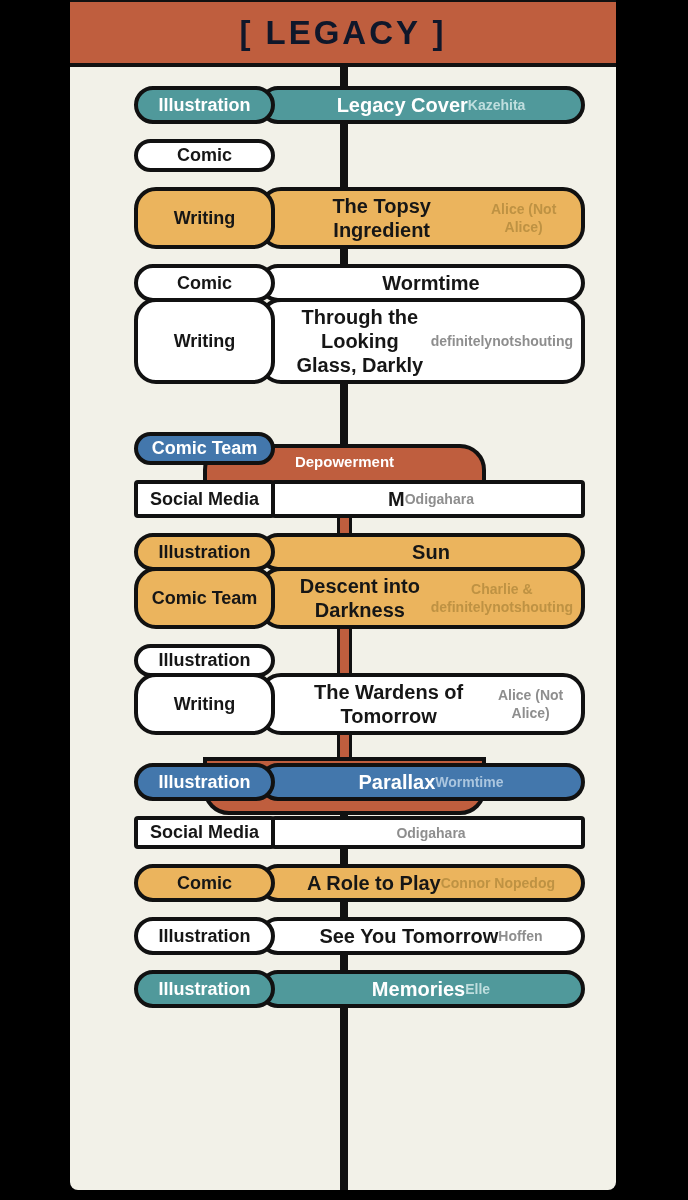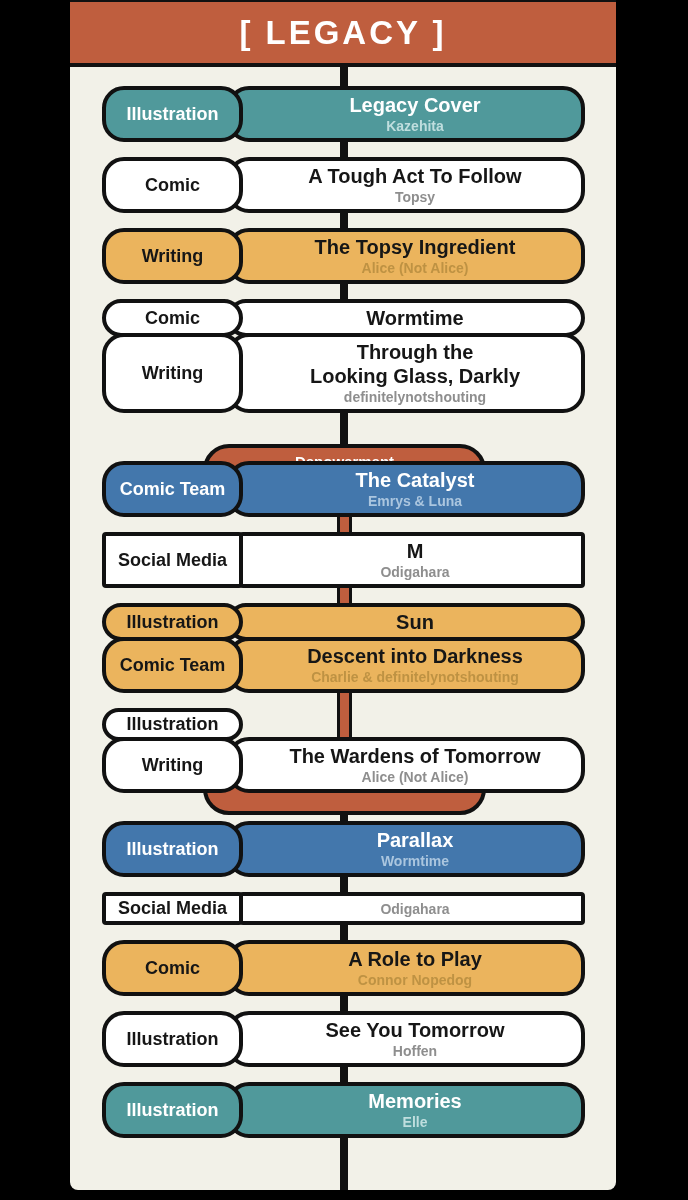--- a/index.html
+++ b/index.html
@@ -8,21 +8,21 @@
     font-family:"Liberation Sans","DejaVu Sans",sans-serif;
   }
   
   .header{
     position:absolute;left:70px;top:0;width:546px;height:67px;
     background:var(--accent_orange);box-sizing:border-box;
     border-top:2px solid var(--line_black);border-bottom:4px solid var(--line_black);
     display:flex;align-items:center;justify-content:center;
   }
   .header h1{
-    margin:0;color:#ffffff;font-size:33px;font-weight:bold;letter-spacing:3px;white-space:pre;
+    margin:0;color:#0f172a;font-size:33px;font-weight:bold;letter-spacing:3px;white-space:pre;
   }
   
   .panel{
     position:absolute;left:70px;top:67px;width:546px;height:1123px;
     background:var(--cream_background);border-radius:0 0 8px 8px;overflow:hidden;
   }
   .spine{
     position:absolute;left:270px;top:0;width:8px;height:100%;
     background:var(--line_black);z-index:0;
   }
@@ -37,37 +37,37 @@
     background:var(--accent_orange);border:4px solid var(--line_black);z-index:2;
   }
   .bracket-top{top:377px;border-radius:26px 26px 0 0;text-align:center;}
   .bracket-top .bracket-label{
     display:inline-block;padding-top:5px;color:#fff;font-size:15px;font-weight:bold;
   }
   .bracket-bottom{top:690px;border-radius:0 0 26px 26px;}
   
   .rows{
     position:relative;z-index:3;box-sizing:border-box;
-    padding:19px 31px 0 32px;display:flex;flex-direction:column;align-items:stretch;
+    padding:19px 31px 0 32px;display:flex;flex-direction:column;align-items:stretch;margin-left:32px;
   }
   .row{position:relative;display:flex;align-items:stretch;margin-top:15px;}
   .row:first-child{margin-top:0;}
   .row.attached{margin-top:-4px;}
   .row.bracket-first{margin-top:48px;}
   .row.after-bracket{margin-top:28px;}
   .pill{
     position:relative;z-index:2;width:141px;box-sizing:border-box;flex:0 0 141px;
     border:4px solid var(--line_black);border-radius:22px;
     display:flex;align-items:center;justify-content:center;
     font-size:18px;font-weight:bold;text-align:center;padding:2px 4px;
   }
   .bar{
     position:relative;z-index:1;flex:1;box-sizing:border-box;margin-left:-16px;
     border:4px solid var(--line_black);border-radius:22px;
-    display:flex;flex-direction:column;align-items:center;justify-content:center;
+    display:flex;flex-direction:row;align-items:center;justify-content:center;
     padding:3px 8px 3px 26px;
   }
   .title{font-size:20px;font-weight:bold;line-height:24px;text-align:center;white-space:pre-line;}
   .subtitle{font-size:14px;font-weight:bold;line-height:18px;text-align:center;}
   
   .v-teal .pill,.v-teal .bar{background:var(--teal);color:#fff;}
   .v-teal .subtitle{color:#BFDEDE;}
   .v-white .pill,.v-white .bar{background:#fff;color:#161616;}
   .v-white .subtitle{color:#8E8E8E;}
   .v-gold .pill,.v-gold .bar{background:var(--gold);color:#161616;}
@@ -99,24 +99,20 @@
     </div>
     <div class="bar">
       <div class="title">Legacy Cover</div>
       <div class="subtitle">Kazehita</div>
     </div>
   </div>
         <div class="row v-white">
     <div class="pill">
       <span>Comic</span>
     </div>
-    <div class="bar">
-      <div class="title">A Tough Act To Follow</div>
-      <div class="subtitle">Topsy</div>
-    </div>
   </div>
         <div class="row v-gold">
     <div class="pill">
       <span>Writing</span>
     </div>
     <div class="bar">
       <div class="title">The Topsy Ingredient</div>
       <div class="subtitle">Alice (Not Alice)</div>
     </div>
   </div>
@@ -136,24 +132,20 @@
     <div class="bar">
       <div class="title">Through the
 Looking Glass, Darkly</div>
       <div class="subtitle">definitelynotshouting</div>
     </div>
   </div>
         <div class="row v-blue bracket-first">
     <div class="pill">
       <span>Comic Team</span>
     </div>
-    <div class="bar">
-      <div class="title">The Catalyst</div>
-      <div class="subtitle">Emrys &amp; Luna</div>
-    </div>
   </div>
         <div class="row v-square">
     <div class="pill">
       <span>Social Media</span>
     </div>
     <div class="bar">
       <div class="title">M</div>
       <div class="subtitle">Odigahara</div>
     </div>
   </div>

